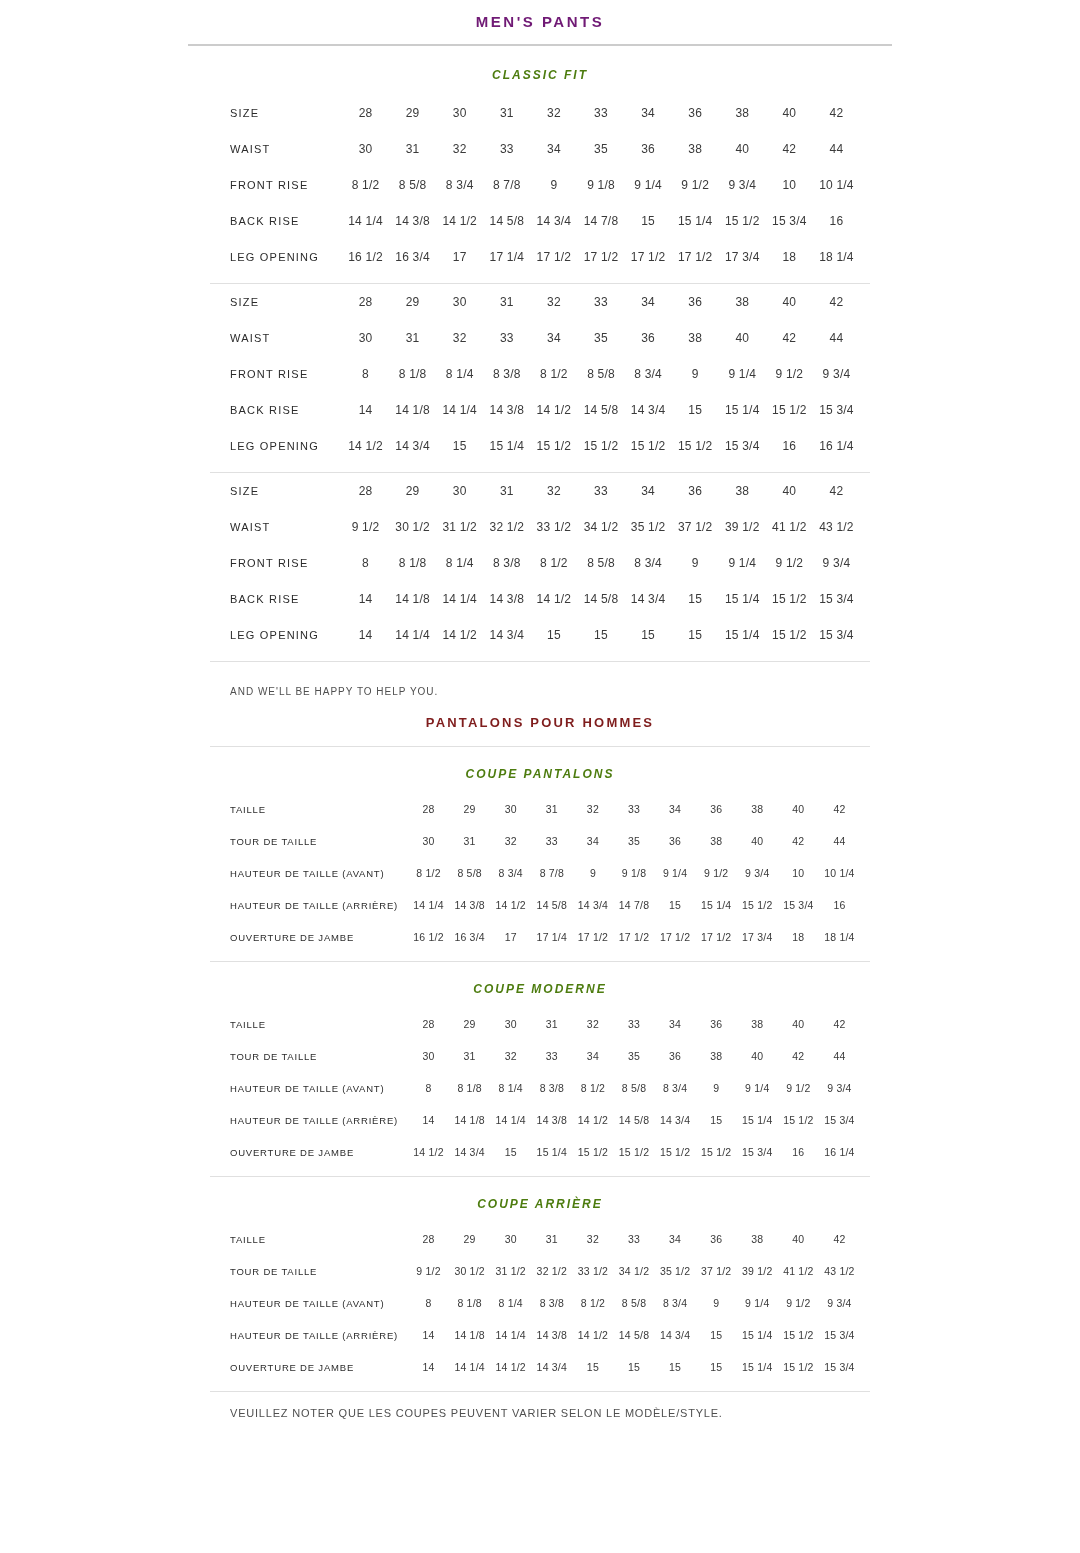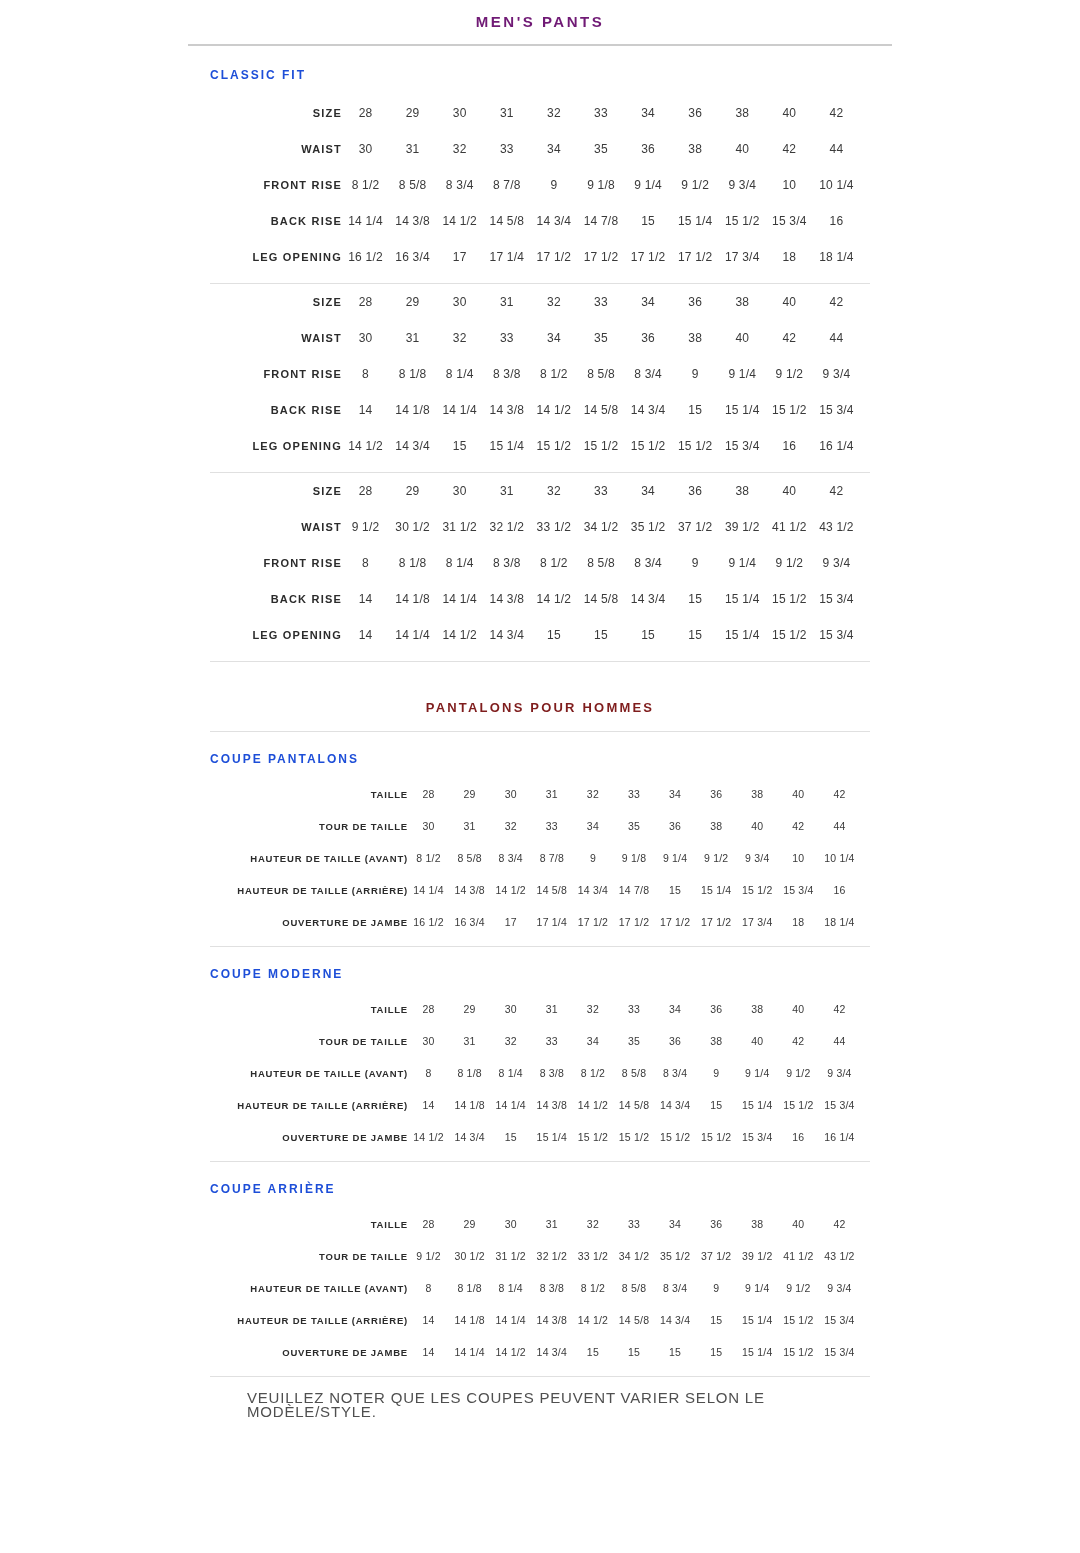--- a/index.html
+++ b/index.html
@@ -16,43 +16,43 @@
     font-size:15px;
     font-weight:bold;
     letter-spacing:2.5px;
     color:#701a75;
     padding:13px 0 14px 0;
   }
   .divider-top{width:704px;height:2px;background:#cccccc;margin:0 auto;}
   .divider{width:660px;height:1px;background:#e0e0e0;margin:0 auto;}
 
   .section-title{
-    text-align:left;
+    text-align:center;
     font-size:12px;
     font-weight:bold;
     letter-spacing:2px;
-    color:#1d4ed8;
+    color:#4d7c0f;
     padding:22px 0 13px 0;
+    font-style:italic;
   }
   .section{padding-bottom:8px;}
 
   .trow{
     display:grid;
     grid-template-columns:112px repeat(11, 1fr);
     align-items:center;
     height:36px;
     padding:0 10px 0 20px;
   }
   .rlabel{
     font-size:11px;
-    font-weight:bold;
+    font-weight:normal;
     letter-spacing:1.2px;
     white-space:nowrap;
     color:#2b2b2b;
-    text-align:right;
   }
   .cell{
     text-align:center;
     font-size:12px;
     letter-spacing:0.2px;
     color:#3a3a3a;
     white-space:nowrap;
   }
 
   
@@ -62,21 +62,21 @@
   .fr .section-title{padding:20px 0 12px 0;}
 
   .notes{padding:14px 20px 4px 20px;}
   .note-line{
     font-size:10px;
     letter-spacing:1px;
     color:#4f4f4f;
     line-height:15px;
   }
   .note-gap{height:8px;}
-  .fr-notes .note-line{font-size:15px;letter-spacing:0.8px;line-height:14px;margin-left:17px;}
+  .fr-notes .note-line{font-size:11px;letter-spacing:0.8px;line-height:14px;}
   .fr-title{
     text-align:center;
     font-size:13px;
     font-weight:bold;
     letter-spacing:2.2px;
     color:#7f1d1d;
     padding:12px 0 16px 0;
   }
 </style>
 </head>
@@ -306,20 +306,21 @@
             <span class="cell">15 1/4</span>
             <span class="cell">15 1/2</span>
             <span class="cell">15 3/4</span>
           </div>
         </div>
         <div class="divider"></div>
       </div>
 
     <div class="notes">
       <div class="note-gap"></div>
+      <div class="note-line">AND WE'LL BE HAPPY TO HELP YOU.</div>
     </div>
 
     <div class="fr-title">PANTALONS POUR HOMMES</div>
   </div>
 
   <div class="divider"></div>
 
   <div class="wrapper fr">
     <div id="sections-fr">
         <div class="section">

